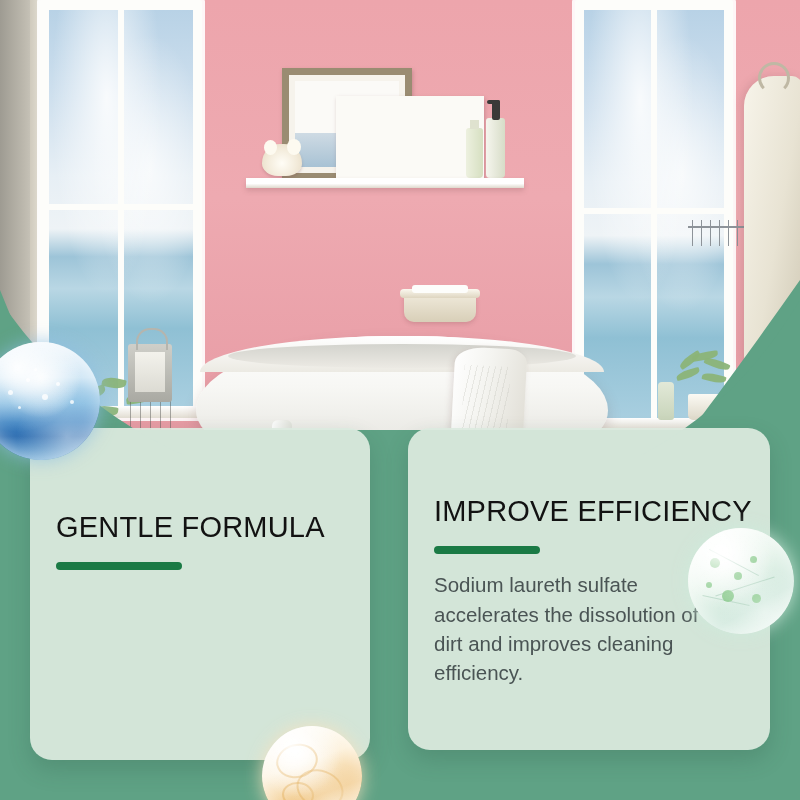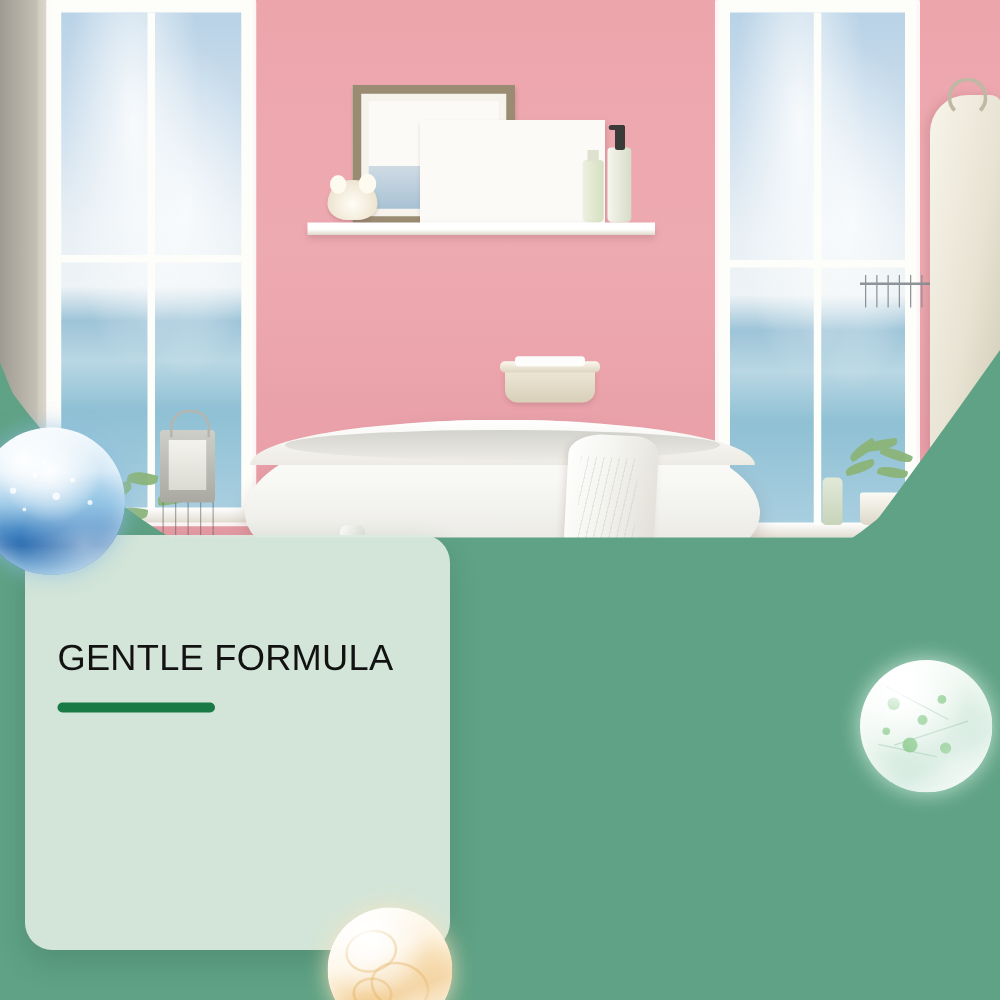--- a/index.html
+++ b/index.html
@@ -161,21 +161,21 @@
     background:#5fa285; }
   .svgshapes { position:absolute; inset:0; width:800px; height:800px; }
 
   
   .card {
     position:absolute; border-radius:22px; overflow:hidden;
     box-shadow:0 10px 22px rgba(40,80,62,.22);
   }
   .card-bg { position:absolute; inset:0; background:rgba(219,233,223,.93); }
   .card-inner { position:relative; z-index:3; padding:0 26px; }
-  .cardL { left:20px; top:428px; width:340px; height:332px; }
+  .cardL { left:30px; top:428px; width:340px; height:332px; }
   .cardR { left:408px; top:428px; width:362px; height:322px; }
 
   .headline {
     font-size:29px; font-weight:400; letter-spacing:.2px;
     color:#121212; line-height:1.05; white-space:nowrap;
   }
   .accent { height:8px; border-radius:5px; background:#1a7a45; }
   .body {
     font-size:20.5px; line-height:1.43; color:#4a5454; font-weight:400;
   }
@@ -331,20 +331,28 @@
   </svg>
 
   <div class="card cardL">
     <div class="card-bg"></div>
     <div class="card-inner">
       <div class="headline">GENTLE FORMULA</div>
       <div class="accent"></div>
     </div>
   </div>
 
+  <div class="card cardR">
+    <div class="card-bg"></div>
+    <div class="card-inner">
+      <div class="headline">IMPROVE EFFICIENCY</div>
+      <div class="accent"></div>
+      <div class="body">Sodium laureth sulfate accelerates the dissolution of dirt and improves cleaning efficiency.</div>
+    </div>
+  </div>
 
   <div class="bubble bub-water z-over">
     <div class="spl" style="left:26px;top:48px;width:5px;height:5px"></div>
     <div class="spl" style="left:44px;top:36px;width:4px;height:4px"></div>
     <div class="spl" style="left:60px;top:52px;width:6px;height:6px"></div>
     <div class="spl" style="left:74px;top:40px;width:4px;height:4px"></div>
     <div class="spl" style="left:36px;top:64px;width:3px;height:3px"></div>
     <div class="spl" style="left:88px;top:58px;width:4px;height:4px"></div>
     <div class="spl" style="left:52px;top:26px;width:3px;height:3px"></div>
     <div class="bubble-gloss"></div>

